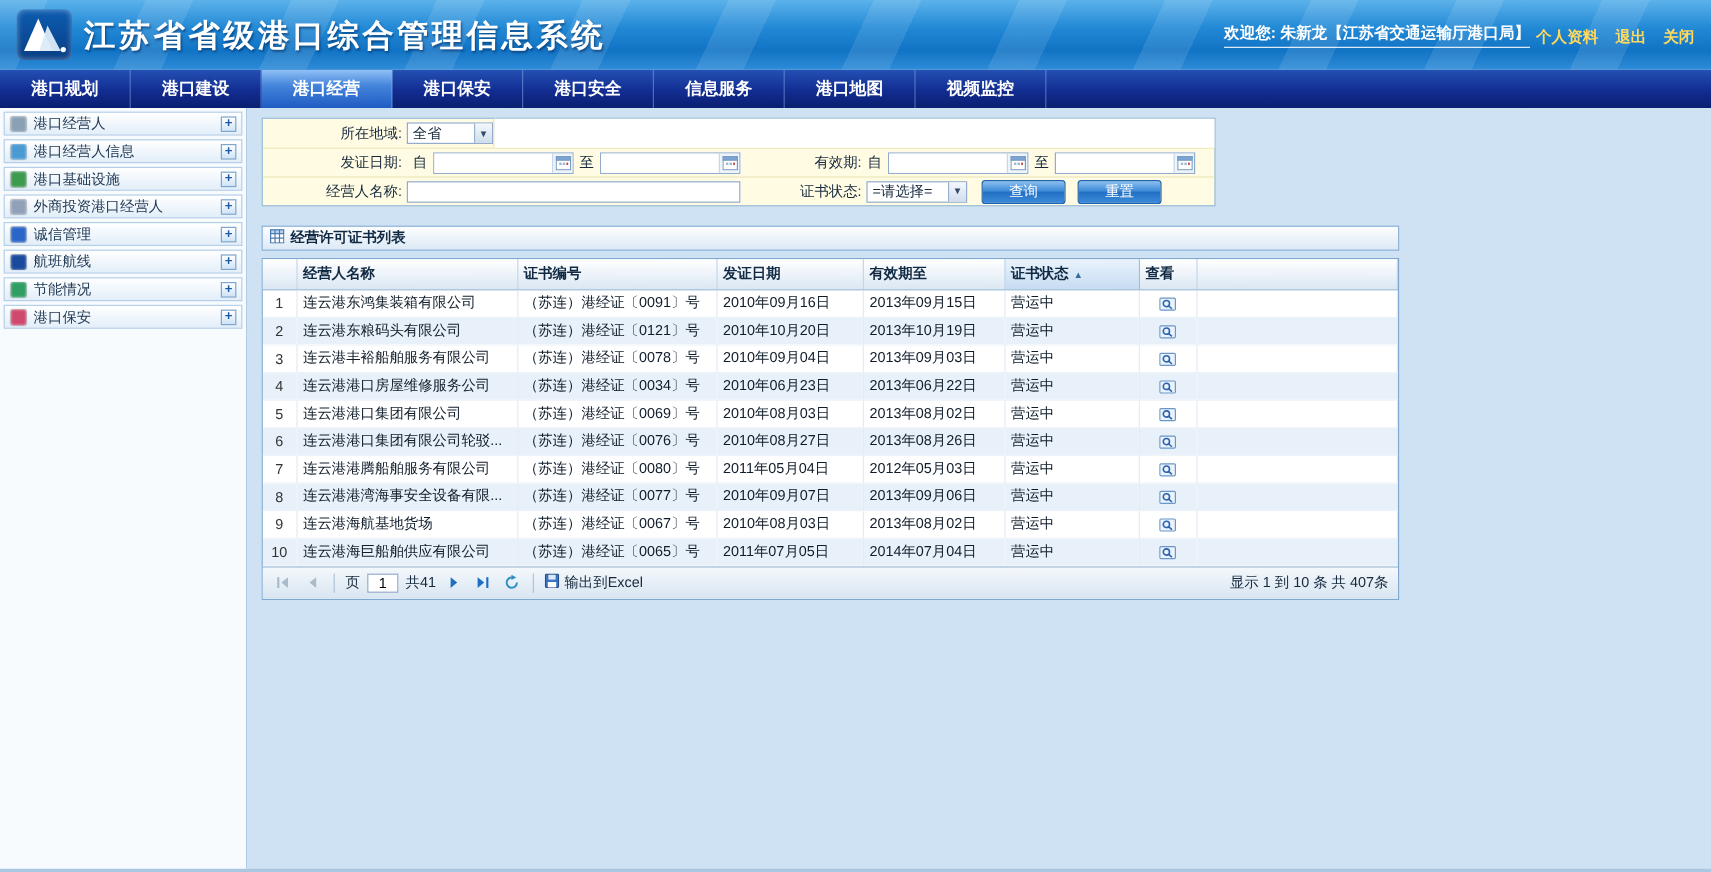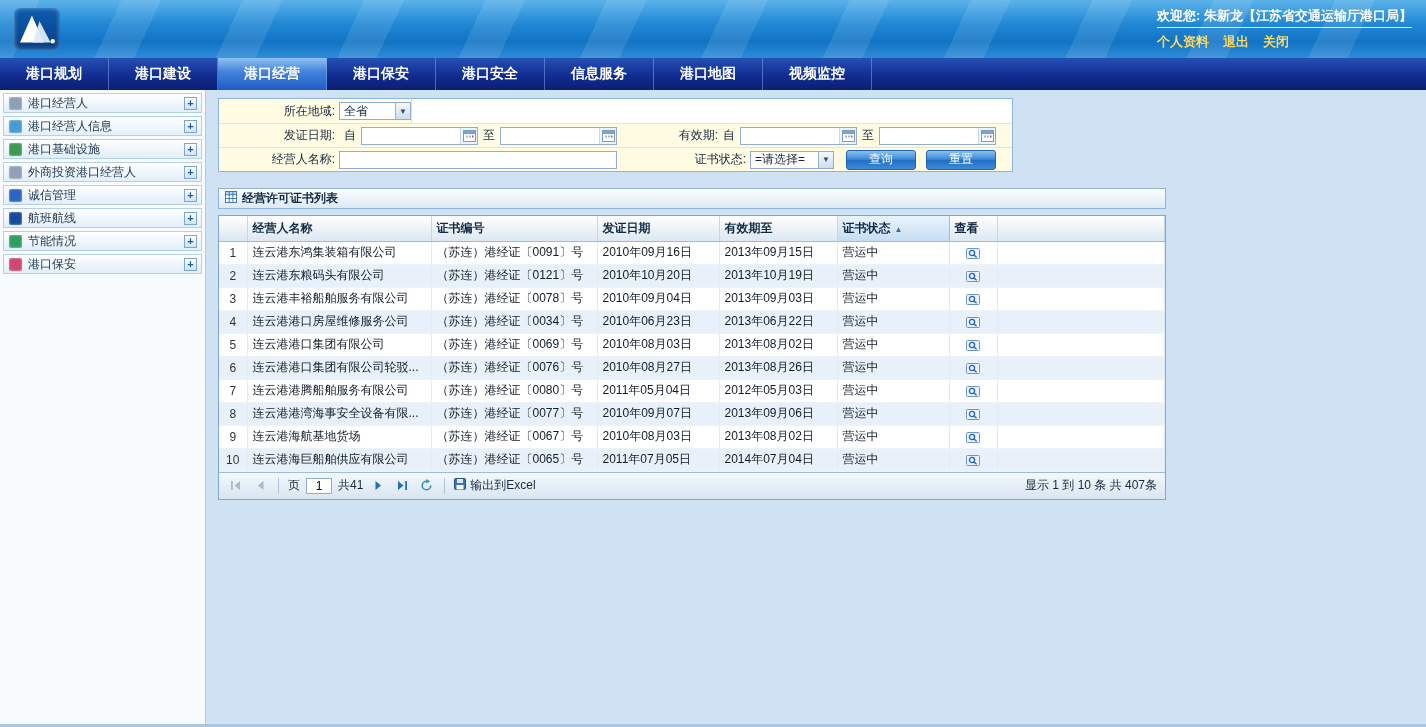--- a/index.html
+++ b/index.html
@@ -12,21 +12,21 @@
     background:linear-gradient(180deg,#5cb2ea 0%,#2289d6 40%,#1173c4 72%,#2e8cd8 100%);
     display:flex; justify-content:space-between; align-items:center; padding:0 14px; }
   .topbar::after { content:""; position:absolute; inset:0; pointer-events:none;
     background:repeating-linear-gradient(115deg, rgba(255,255,255,0.10) 0 36px, rgba(255,255,255,0) 36px 110px); }
   .brand { display:flex; align-items:center; gap:10px; z-index:1; }
   .logo-box { width:46px; height:42px; border-radius:6px;
     background:linear-gradient(180deg,#0d5cb0,#083e84); display:flex; align-items:center; justify-content:center;
     box-shadow:inset 0 0 5px rgba(255,255,255,.45); }
   .app-title { color:#fff; font-size:26px; font-weight:bold; letter-spacing:3px;
     text-shadow:1px 2px 2px rgba(0,40,90,.6); }
-  .user-area { display:flex; flex-direction:column; justify-content:center; gap:5px; z-index:1; }
+  .user-area { display:flex; flex-direction:row; align-items:flex-end; justify-content:center; gap:5px; z-index:1; }
   .welcome { color:#fff; font-weight:bold; font-size:13px; border-bottom:1px solid rgba(255,255,255,.85); padding-bottom:2px; }
   .user-links { display:flex; gap:14px; }
   .user-links a { color:#ffd95e; font-weight:bold; font-size:13px; cursor:pointer; text-decoration:none; }
 
   
   .navbar { height:32px; flex:none; display:flex;
     background:linear-gradient(180deg,#2450b4 0%,#122d92 55%,#0a1f70 100%); }
   .nav-tab { width:109px; display:flex; align-items:center; justify-content:center;
     color:#fff; font-weight:bold; font-size:14px; cursor:pointer;
     border-right:1px solid rgba(140,170,235,.5); }
@@ -48,21 +48,21 @@
   .main { margin:8px 0 0 12px; width:795px; flex:none; }
 
   
   .filter-panel { width:795px; border:1px solid #8fb4d8; background:#fffce3; }
   .f-row { display:flex; align-items:center; height:24px; }
   .f-row + .f-row { border-top:1px solid #ede6bb; }
   .f-label { width:120px; flex:none; text-align:right; padding-right:4px; color:#16293d; }
   .f-mini { padding:0 5px; color:#16293d; }
   .f-white { flex:1; align-self:stretch; background:#fff; border-left:1px solid #e4e0c0; }
   .grp-right { margin-left:auto; display:flex; align-items:center; }
-  .pad-r16 { padding-right:16px; } .pad-r40 { padding-right:16px; }
+  .pad-r16 { padding-right:16px; } .pad-r40 { padding-right:44px; }
   .lbl-r { text-align:right; color:#16293d; }
   input.text { height:18px; border:1px solid #94accc; background:#fff; font-size:12px; padding:0 3px; font-family:inherit; }
   .date-wrap { display:flex; align-items:center; border:1px solid #94accc; background:#fff; height:18px; }
   .date-wrap input { border:none; outline:none; height:16px; width:98px; font-size:12px; padding:0 3px; font-family:inherit; }
   .cal-btn { width:17px; height:16px; display:flex; align-items:center; justify-content:center;
     cursor:pointer; border-left:1px solid #c8d8ea; background:#eef4fb; flex:none; }
   .select { height:18px; border:1px solid #94accc; background:#fff; display:flex; align-items:center;
     justify-content:space-between; padding-left:4px; cursor:pointer; color:#16293d; }
   .sel-arrow { font-size:8px; color:#344a66; width:15px; height:16px; flex:none; margin-left:4px;
     background:linear-gradient(#f4f8fc,#cfdded); border-left:1px solid #9ab0cc;
@@ -109,20 +109,21 @@
 
   <header class="topbar">
     <div class="brand">
       <span class="logo-box">
         <svg width="38" height="34" viewBox="0 0 44 40">
           <polygon points="16,4 30,36 2,36" fill="#ffffff"></polygon>
           <polygon points="25,11 38,36 17,36" fill="#dcebf9" opacity="0.95"></polygon>
           <circle cx="40.5" cy="34.5" r="2.6" fill="#ffffff"></circle>
         </svg>
       </span>
+      <h1 class="app-title">江苏省省级港口综合管理信息系统</h1>
     </div>
     <div class="user-area">
       <div class="welcome">欢迎您: 朱新龙【江苏省交通运输厅港口局】</div>
       <div class="user-links">
         <a>个人资料</a>
         <a>退出</a>
         <a>关闭</a>
       </div>
     </div>
   </header>

